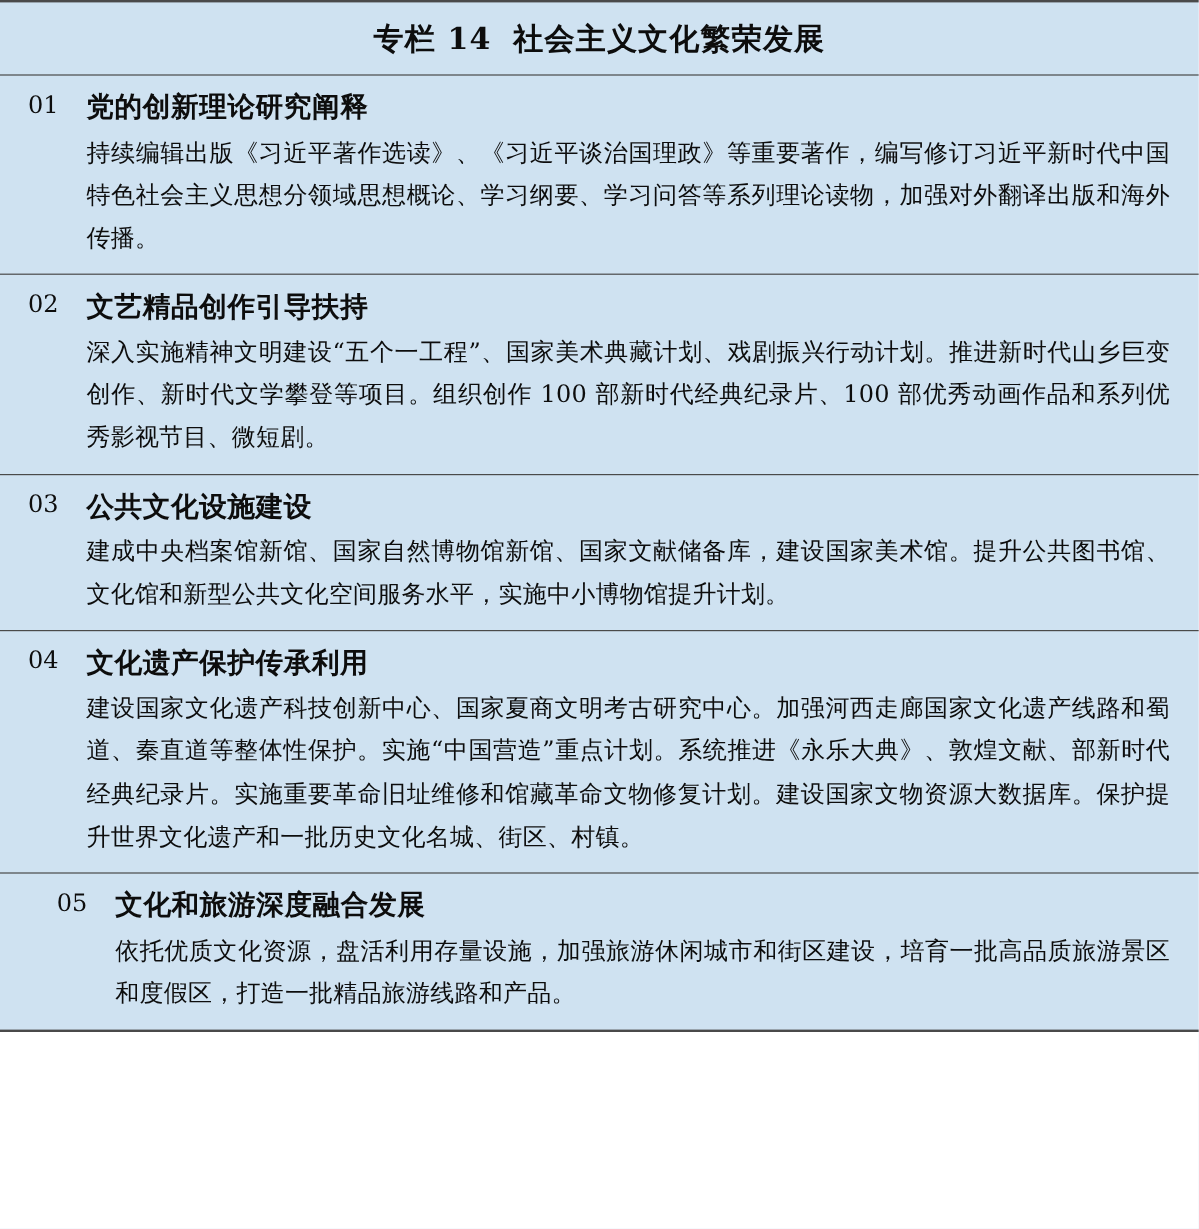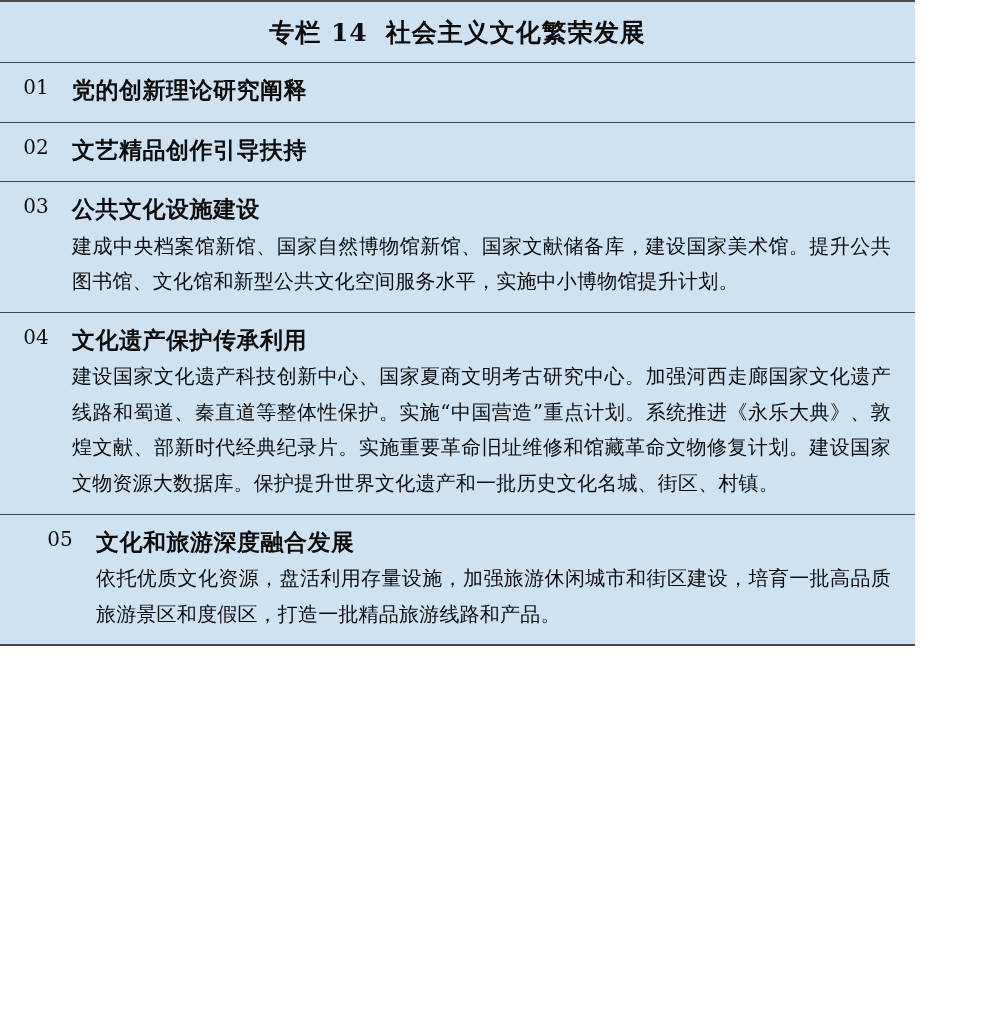--- a/index.html
+++ b/index.html
@@ -5,21 +5,21 @@
   html, body {
     margin: 0;
     padding: 0;
   }
   body {
     width: 999px;
     background: #ffffff;
     font-family: "DejaVu Serif", "Liberation Serif", serif;
   }
   .box {
-    width: 915px;
+    width: 999px;
     box-sizing: border-box;
     background: #cfe2f1;
     border-top: 2px solid #4a4a4a;
     border-bottom: 2px solid #4a4a4a;
   }
   .box-title {
     text-align: center;
     font-size: 25px;
     font-weight: bold;
     letter-spacing: 1px;
@@ -78,27 +78,29 @@
 <div class="box">
 
   <div class="box-title">
     <span>专栏 14</span><span class="gap"></span><span>社会主义文化繁荣发展</span>
   </div>
 
   <div class="row">
     <div class="row-num">01</div>
     <div class="row-body">
       <div class="item-title">党的创新理论研究阐释</div>
+      <div class="item-text">持续编辑出版《习近平著作选读》、《习近平谈治国理政》等重要著作，编写修订习近平新时代中国特色社会主义思想分领域思想概论、学习纲要、学习问答等系列理论读物，加强对外翻译出版和海外传播。</div>
     </div>
   </div>
 
   <div class="row">
     <div class="row-num">02</div>
     <div class="row-body">
       <div class="item-title">文艺精品创作引导扶持</div>
+      <div class="item-text">深入实施精神文明建设“五个一工程”、国家美术典藏计划、戏剧振兴行动计划。推进新时代山乡巨变创作、新时代文学攀登等项目。组织创作 100 部新时代经典纪录片、100 部优秀动画作品和系列优秀影视节目、微短剧。</div>
     </div>
   </div>
 
   <div class="row">
     <div class="row-num">03</div>
     <div class="row-body">
       <div class="item-title">公共文化设施建设</div>
       <div class="item-text">建成中央档案馆新馆、国家自然博物馆新馆、国家文献储备库，建设国家美术馆。提升公共图书馆、文化馆和新型公共文化空间服务水平，实施中小博物馆提升计划。</div>
     </div>
   </div>

